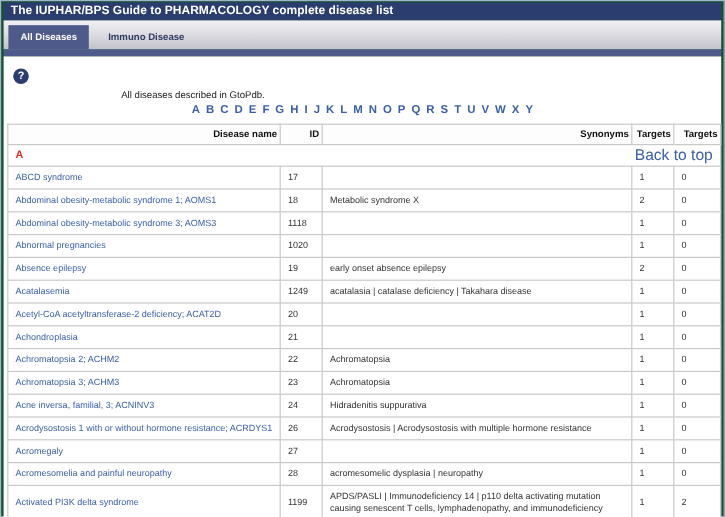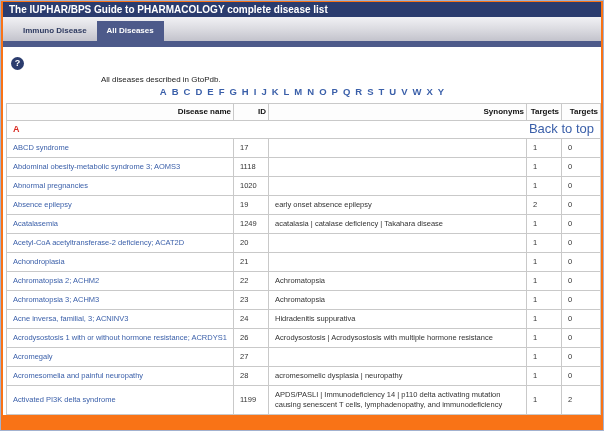--- a/index.html
+++ b/index.html
@@ -4,21 +4,21 @@
 <style>
   :root{
     --navy:#2b3c6e; --slate:#4d5a8a; --link:#3a5fa9; --red:#d92b22;
     --border:#c9c9c9; --page-border:#a3b2cf;
   }
   *{ box-sizing:border-box; }
   html,body{ margin:0; padding:0; background:#fff; }
   body{ width:604px; height:431px; overflow:hidden;
         font-family:"Liberation Sans", sans-serif; }
   .page{ width:604px; height:431px; border:1px solid var(--page-border);
-         padding:1px 2px 0 2px; background:#f97316; }
+         padding:1px 2px 0 2px; background:#14532d; }
   .titlebar{ background:var(--navy); color:#fff; font-weight:bold;
              font-size:10px; height:15px; line-height:15px; padding:0 6px;
              white-space:nowrap; overflow:hidden; }
   .tabbar{ position:relative; height:24px;
            background:linear-gradient(#f1f1f4 0%, #d9d9df 55%, #c3c3cc 100%); }
   .tabs{ position:absolute; left:4px; bottom:0; display:flex; align-items:flex-end; }
   .tab{ height:20px; line-height:20px; padding:0 10px; font-size:8px;
         font-weight:bold; cursor:pointer; white-space:nowrap; }
   .tab.active{ background:var(--slate); color:#fff; }
   .tab.inactive{ color:#2e3a60; margin-left:6px; }
@@ -48,22 +48,22 @@
   a.disease-link{ color:var(--link); text-decoration:none; cursor:pointer; }
 </style>
 </head>
 <body>
 
 <div class="page">
   <div class="titlebar">The IUPHAR/BPS Guide to PHARMACOLOGY complete disease list</div>
 
   <div class="tabbar">
     <div class="tabs">
+      <div class="tab active">All Diseases</div>
       <div class="tab inactive">Immuno Disease</div>
-      <div class="tab active">All Diseases</div>
     </div>
   </div>
   <div class="tabstrip"></div>
 
   <div class="content">
     <div class="intro">
       <span class="help-icon">?</span>
       <span class="description">All diseases described in GtoPdb.</span>
     </div>
 
@@ -94,20 +94,27 @@
           </td>
         </tr>
       <tr>
             <td><a class="disease-link">ABCD syndrome</a></td>
             <td>17</td>
             <td></td>
             <td>1</td>
             <td>0</td>
           </tr>
           <tr>
+            <td><a class="disease-link">Abdominal obesity-metabolic syndrome 1; AOMS1</a></td>
+            <td>18</td>
+            <td>Metabolic syndrome X</td>
+            <td>2</td>
+            <td>0</td>
+          </tr>
+          <tr>
             <td><a class="disease-link">Abdominal obesity-metabolic syndrome 3; AOMS3</a></td>
             <td>1118</td>
             <td></td>
             <td>1</td>
             <td>0</td>
           </tr>
           <tr>
             <td><a class="disease-link">Abnormal pregnancies</a></td>
             <td>1020</td>
             <td></td>

